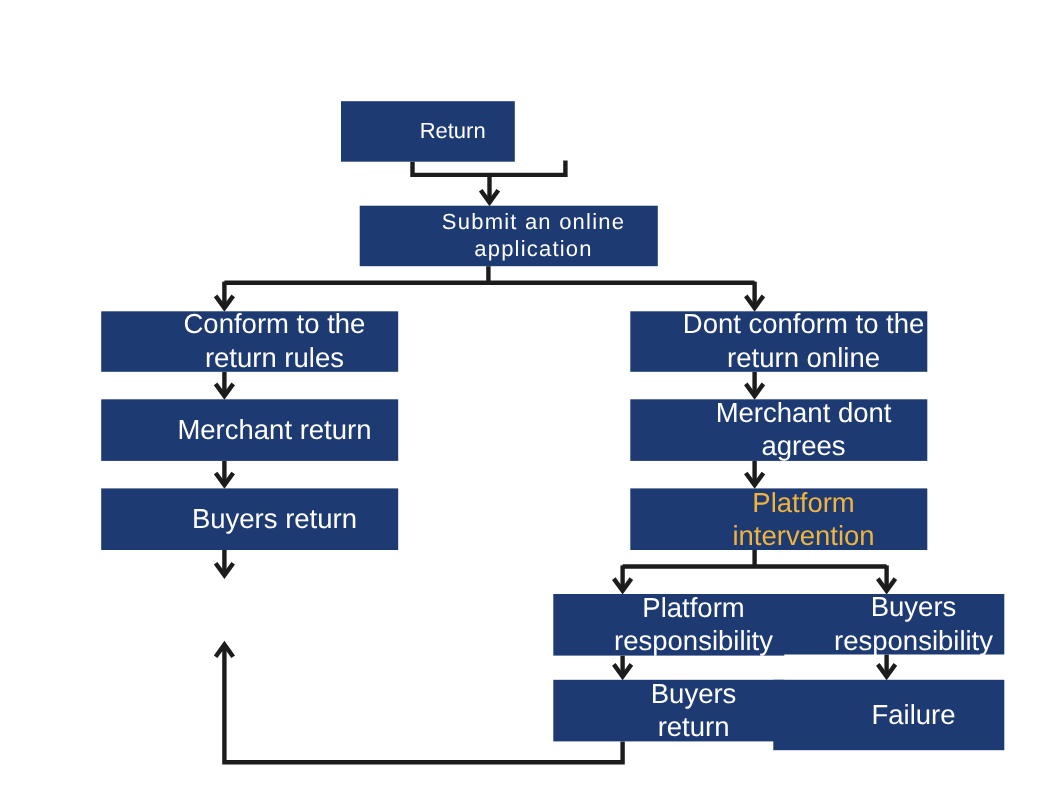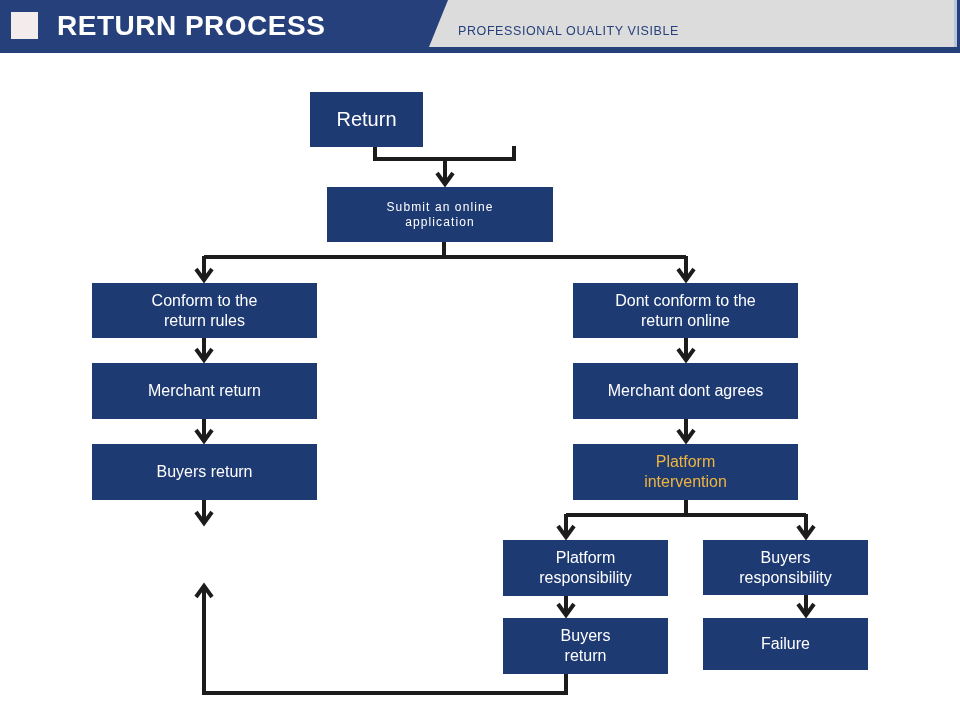--- a/index.html
+++ b/index.html
@@ -27,39 +27,31 @@
                    letter-spacing:.6px;white-space:nowrap;}
   .ribbon-edge{position:absolute;left:954px;top:0;width:3px;height:47px;background:var(--edge-blue);}
 
   
   .flow{position:absolute;left:0;top:53px;width:960px;height:667px;}
   .connectors{position:absolute;left:0;top:-53px;width:960px;height:720px;}
   .connectors path{stroke:var(--connector-dark);stroke-width:4;fill:none;}
   .ah{stroke:var(--connector-dark);stroke-width:3.6;fill:none;}
 
   .node{position:absolute;background:var(--box-navy);color:var(--text-white);
-        display:flex;align-items:center;justify-content:center;text-align:center;}
-  .node-label{white-space:pre-line;font-size:16px;line-height:1.22;}
+        display:flex;align-items:center;justify-content:center;text-align:center;padding-left:45px;}
+  .node-label{white-space:pre-line;font-size:25px;line-height:1.22;}
   .node.big .node-label{font-size:20px;}
-  .node.spaced .node-label{font-size:12px;letter-spacing:1.1px;}
+  .node.spaced .node-label{font-size:20px;letter-spacing:1.1px;}
   .node.accent .node-label{color:var(--accent-yellow);}
 </style>
 </head>
 <body>
 
 <div class="slide">
 
-  <div class="header">
-    <div class="header-square"></div>
-    <h1 class="page-title">RETURN PROCESS</h1>
-    <div class="ribbon">
-      <span class="ribbon-subtitle">PROFESSIONAL OUALITY VISIBLE</span>
-    </div>
-    <div class="ribbon-edge"></div>
-  </div>
 
   <div class="flow">
 
     <svg class="connectors" width="960" height="720" viewBox="0 0 960 720" aria-hidden="true">
       <defs>
         <marker id="arw" markerUnits="userSpaceOnUse" markerWidth="26" markerHeight="26" viewBox="0 0 26 26" refX="16" refY="13" orient="auto">
           <path class="ah" d="M5,5 L16,13 L5,21"></path>
         </marker>
       </defs>
       <path d="M375,147 L375,159 L514,159 L514,146"></path>
@@ -128,18 +120,18 @@
     <div class="node" style="left:703px;top:487px;width:165px;height:55px">
       <span class="node-label">Buyers
 responsibility</span>
     </div>
 
     <div class="node" style="left:503px;top:565px;width:165px;height:56px">
       <span class="node-label">Buyers
 return</span>
     </div>
 
-    <div class="node" style="left:703px;top:565px;width:165px;height:52px">
+    <div class="node" style="left:703px;top:565px;width:165px;height:64px">
       <span class="node-label">Failure</span>
     </div>
 
   </div>
 </div>
 
 </body></html>

